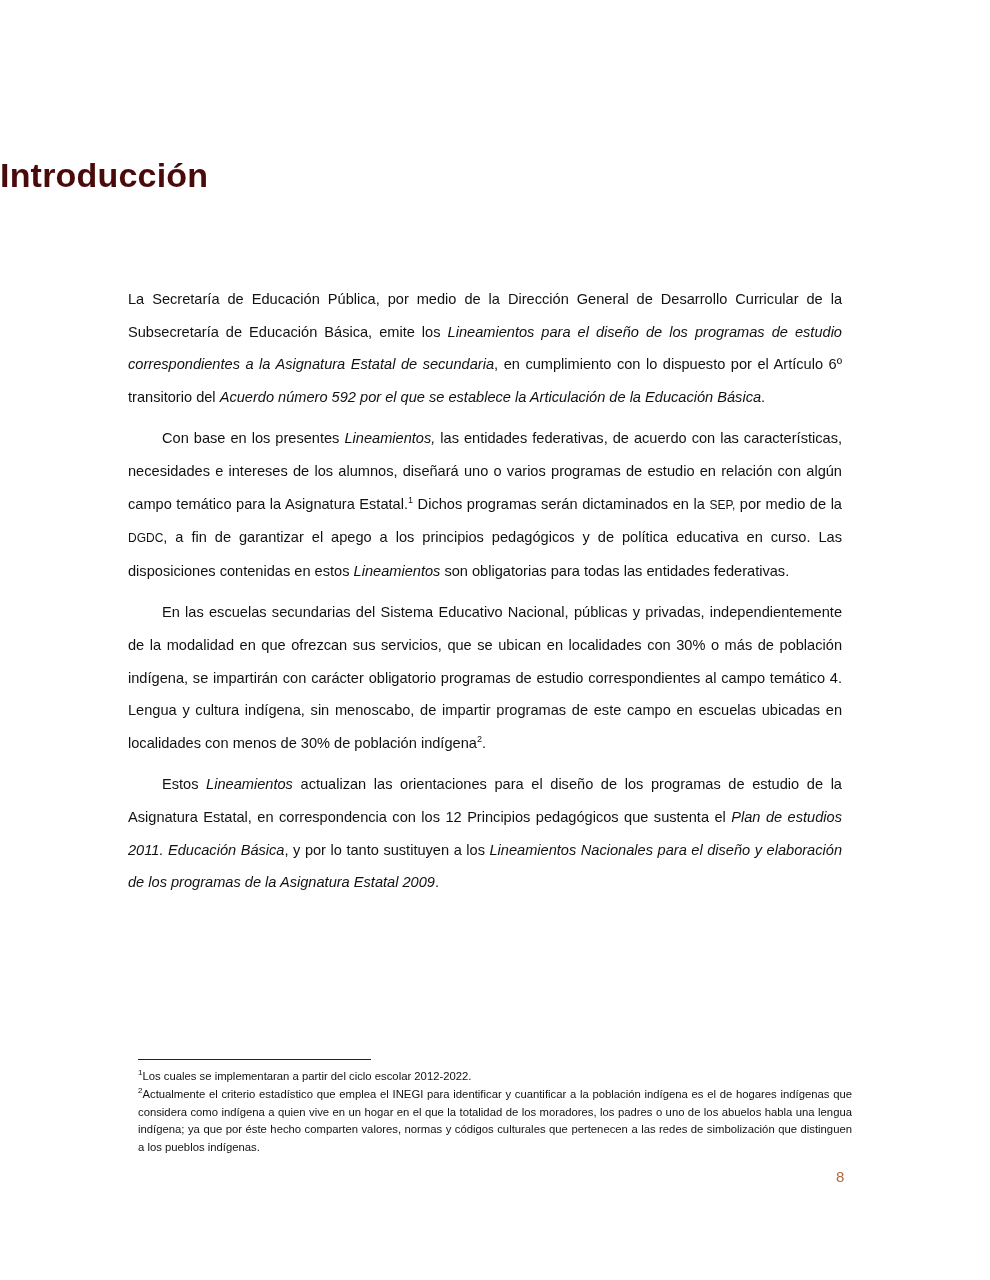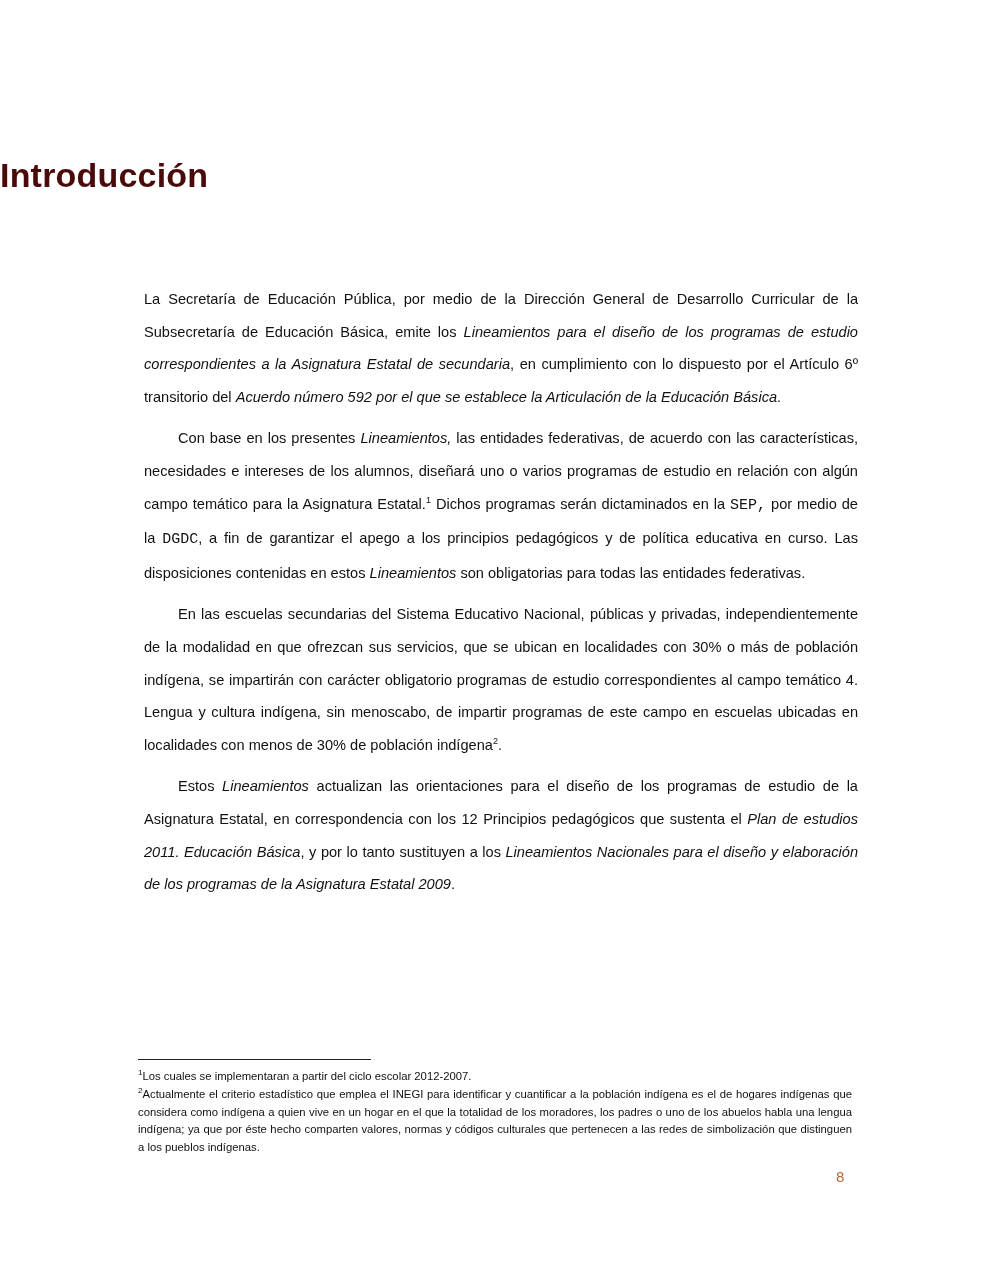--- a/index.html
+++ b/index.html
@@ -28,21 +28,21 @@
       width: 990px;
       text-align: left;
       font-family: "Liberation Sans", "DejaVu Sans", sans-serif;
       font-weight: bold;
       font-size: 34px;
       color: #4a0a0a;
       letter-spacing: 0.2px;
     }
     .body-text {
       position: absolute;
-      left: 144px;
+      left: 128px;
       width: 714px;
       top: 283px;
       font-family: "Liberation Sans", "DejaVu Sans", sans-serif;
       font-size: 14.6px;
       line-height: 32.6px;
       text-align: justify;
       color: #111111;
     }
     .body-text p {
       margin: 0 0 9px 0;
@@ -52,22 +52,21 @@
     }
     .body-text em {
       font-style: italic;
     }
     .sup {
       font-size: 9px;
       vertical-align: super;
       line-height: 0;
     }
     .smallcaps {
-      font-size: 15px;
-      font-family: Liberation Mono, monospace;
+      font-size: 12px;
     }
     .fn-rule {
       position: absolute;
       left: 138px;
       top: 1059px;
       width: 233px;
       height: 0;
       border-top: 1px solid #222222;
     }
     .footnotes {
@@ -120,19 +119,19 @@
     </p>
 
     <p class="indent">
       <span>Estos </span><em>Lineamientos</em><span> actualizan las orientaciones para el diseño de los programas de estudio de la Asignatura Estatal, en correspondencia con los 12 Principios pedagógicos que sustenta el </span><em>Plan de estudios 2011. Educación Básica</em><span>, y por lo tanto sustituyen a los </span><em>Lineamientos Nacionales para el diseño y elaboración de los programas de la Asignatura Estatal 2009</em><span>.</span>
     </p>
   </div>
 
   <div class="fn-rule"></div>
 
   <div class="footnotes">
-    <p><span class="fn-sup">1</span><span>Los cuales se implementaran a partir del ciclo escolar 2012-2007.</span></p>
+    <p><span class="fn-sup">1</span><span>Los cuales se implementaran a partir del ciclo escolar 2012-2022.</span></p>
     <p><span class="fn-sup">2</span><span>Actualmente el criterio estadístico que emplea el INEGI para identificar y cuantificar a la población indígena es el de hogares indígenas que considera como indígena a quien vive en un hogar en el que la totalidad de los moradores,  los padres o uno de los abuelos habla una lengua indígena; ya que por éste hecho comparten valores, normas y códigos culturales que pertenecen a las redes de simbolización que distinguen a los pueblos indígenas.</span></p>
   </div>
 
   <div class="page-number">8</div>
 
 </div>
 
 </body></html>

